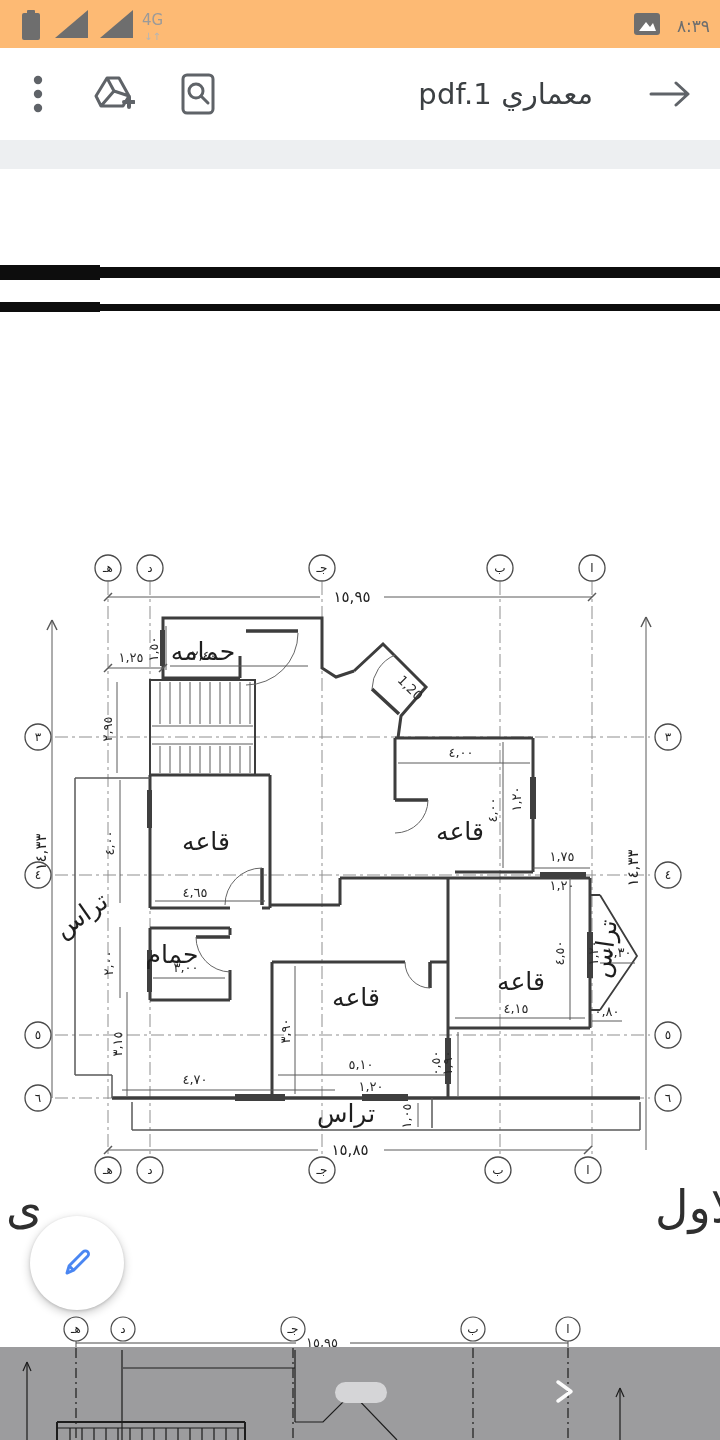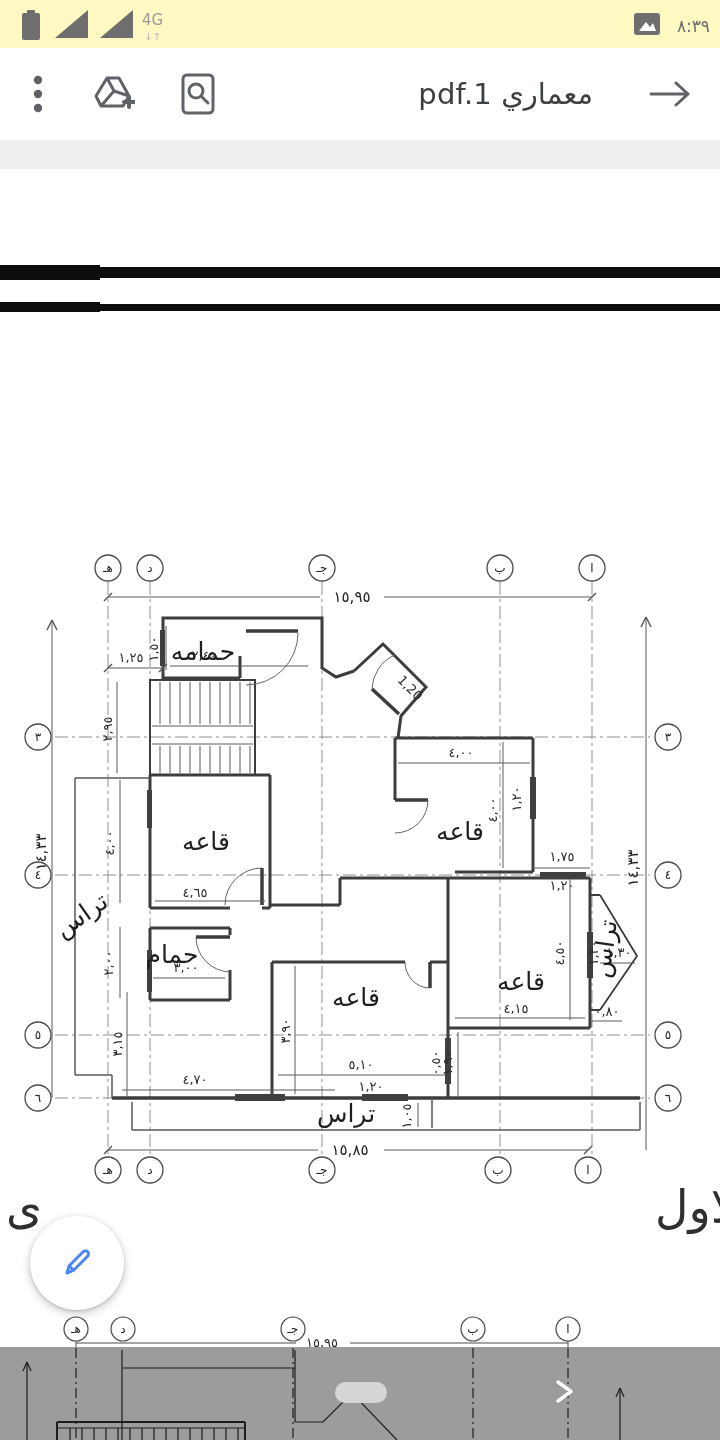--- a/index.html
+++ b/index.html
@@ -1,19 +1,19 @@
 <!DOCTYPE html>
 <html><head>
 <meta charset="utf-8">
 <style>
   html,body{margin:0;padding:0;background:#fff;width:720px;height:1440px;overflow:hidden;
     font-family:"DejaVu Sans",sans-serif;}
   #screen{position:relative;width:720px;height:1440px;background:#fff;}
   
-  #statusbar{position:absolute;left:0;top:0;width:720px;height:48px;background:#fef9c3;z-index:5;}
+  #statusbar{position:absolute;left:0;top:0;width:720px;height:48px;background:#fdba74;z-index:5;}
   
   #toolbar{position:absolute;left:0;top:48px;width:720px;height:92px;background:#fff;z-index:5;}
   .tb-btn{position:absolute;top:0;height:92px;display:flex;align-items:center;justify-content:center;}
   #overflow-btn{left:14px;width:48px;}
   #drive-btn{left:86px;width:56px;}
   #find-btn{left:170px;width:56px;}
   #back-btn{right:18px;width:64px;}
   #doc-title{position:absolute;right:127px;top:0;height:92px;display:flex;align-items:center;
     direction:rtl;font-size:29px;color:#3c4043;letter-spacing:.2px;}
   #grayband{position:absolute;left:0;top:140px;width:720px;height:29px;background:#edeff1;z-index:4;}

